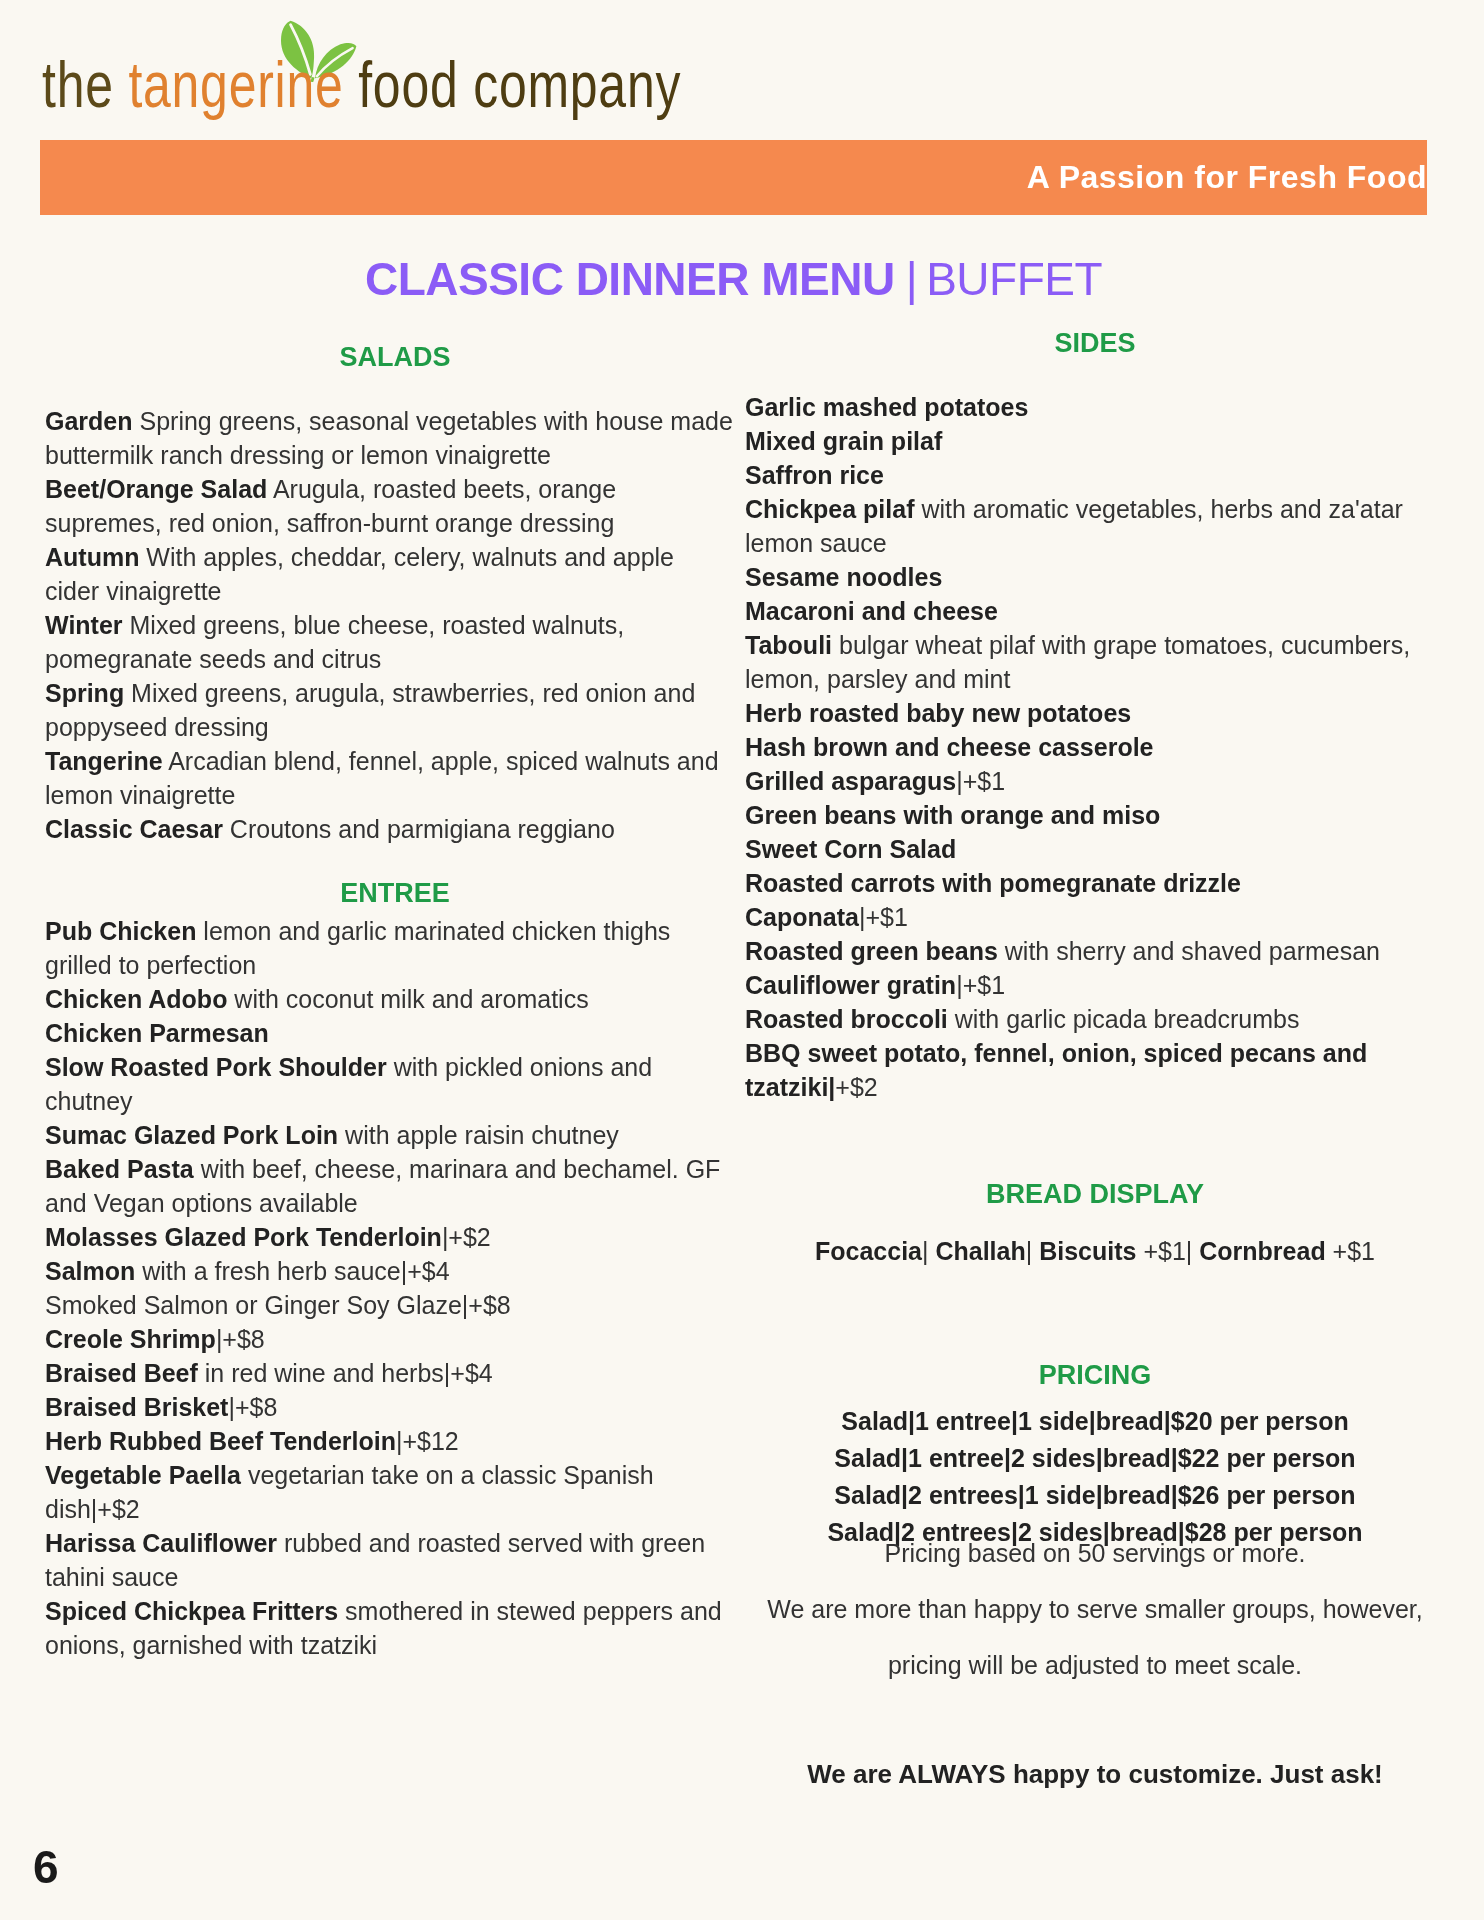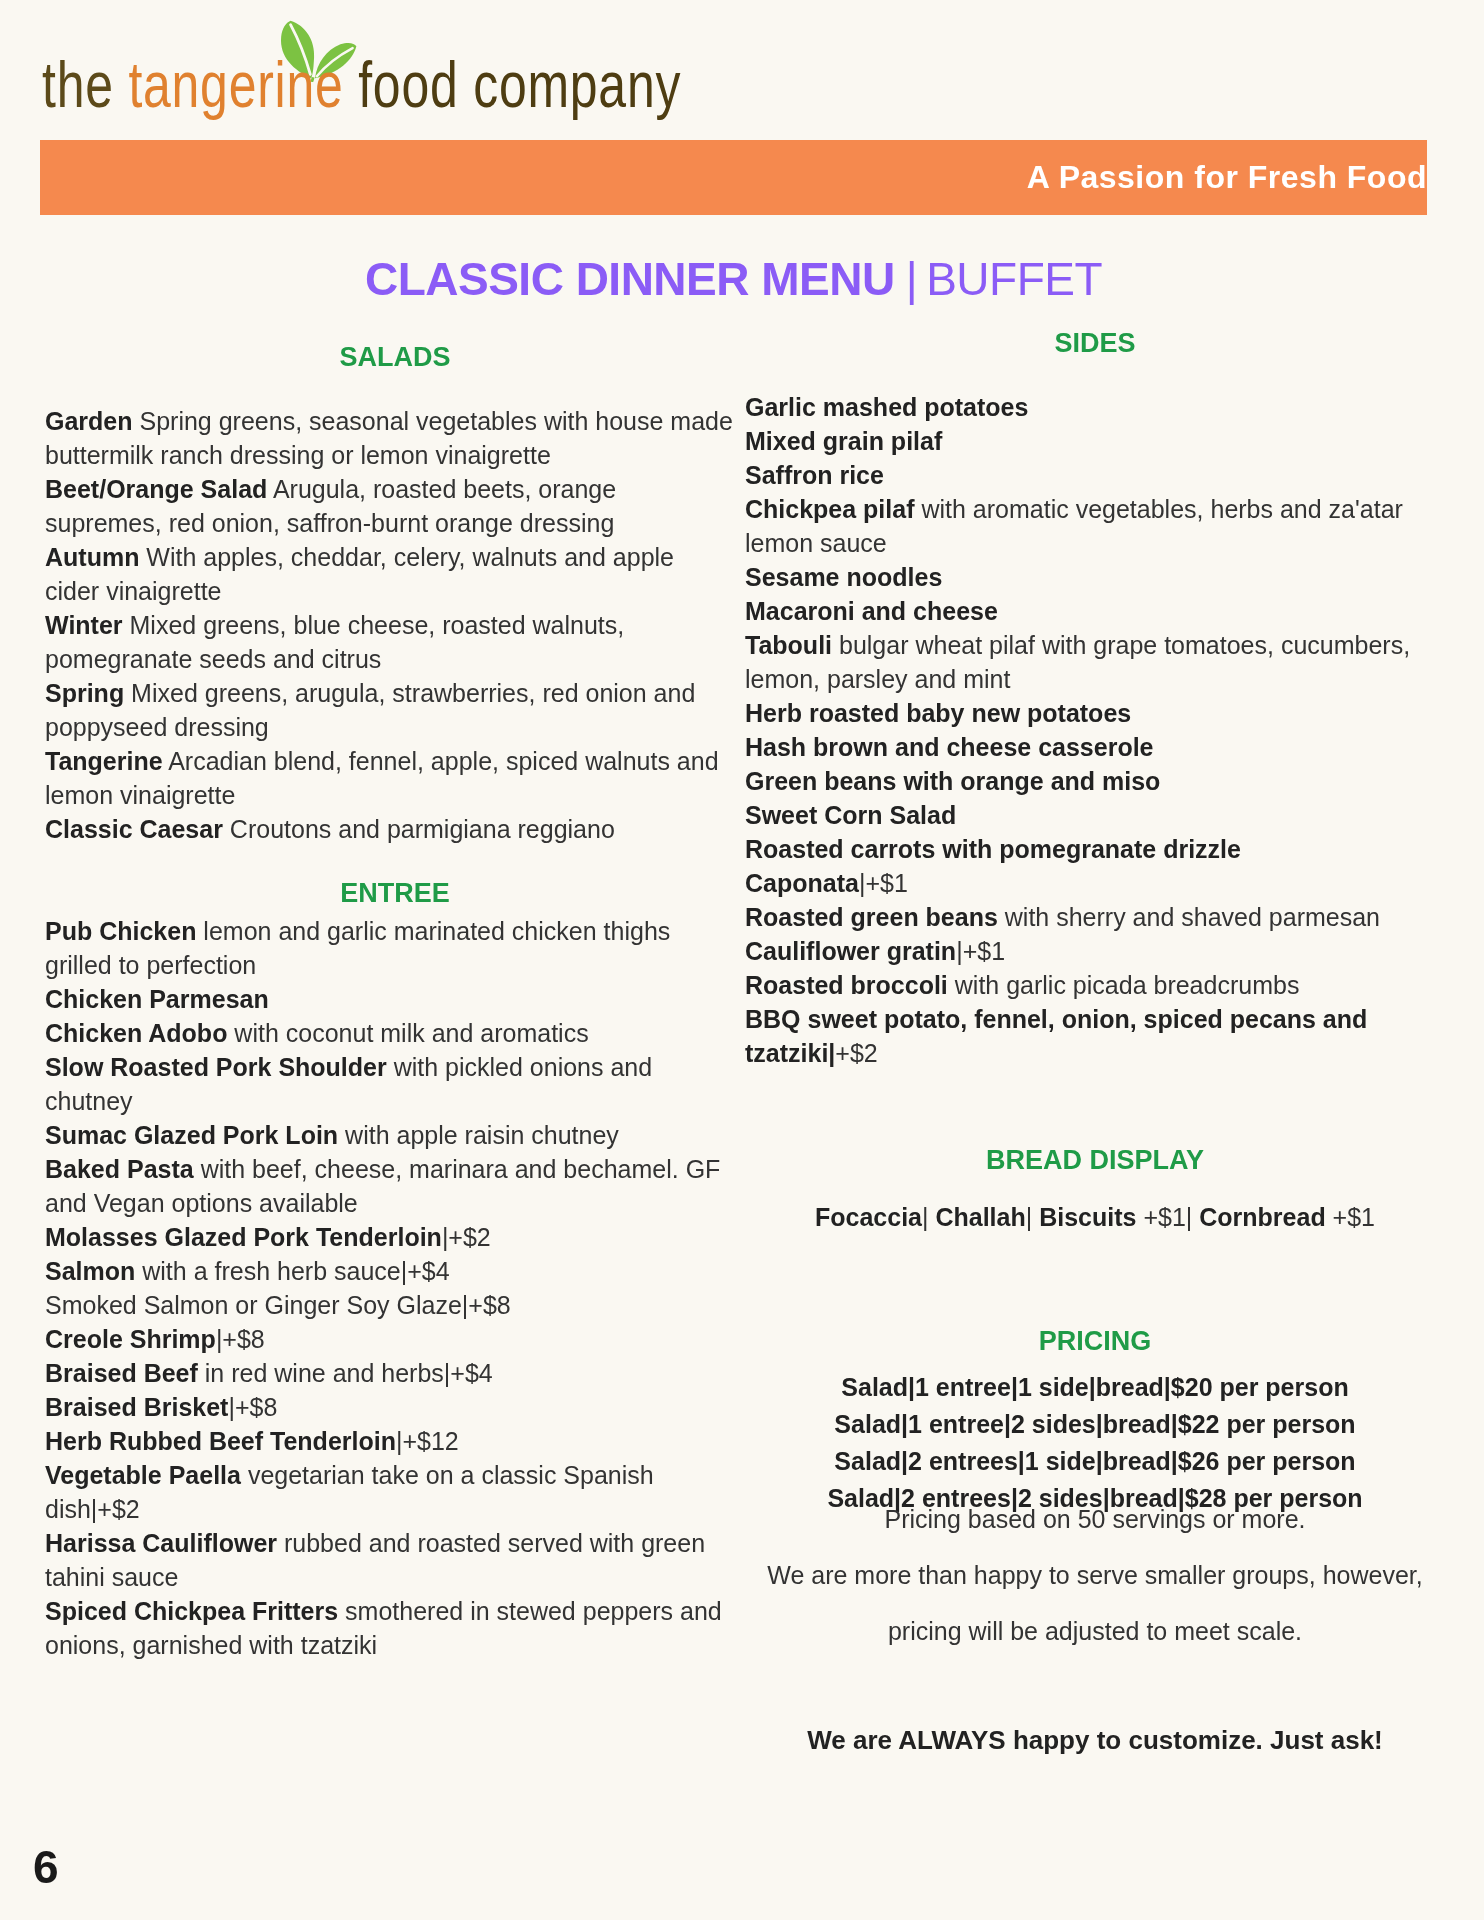--- a/index.html
+++ b/index.html
@@ -88,22 +88,22 @@
         <p class="item"><span class="b">Beet/Orange Salad</span><span> Arugula, roasted beets, orange supremes, red onion, saffron-burnt orange dressing</span></p>
         <p class="item"><span class="b">Autumn</span><span> With apples, cheddar, celery, walnuts and apple cider vinaigrette</span></p>
         <p class="item"><span class="b">Winter</span><span> Mixed greens, blue cheese, roasted walnuts, pomegranate seeds and citrus</span></p>
         <p class="item"><span class="b">Spring</span><span> Mixed greens, arugula, strawberries, red onion and poppyseed dressing</span></p>
         <p class="item"><span class="b">Tangerine</span><span> Arcadian blend, fennel, apple, spiced walnuts and lemon vinaigrette</span></p>
         <p class="item"><span class="b">Classic Caesar</span><span> Croutons and parmigiana reggiano</span></p>
       </section>
       <section class="section section-entree">
         <h2 class="sec-heading">ENTREE</h2>
         <p class="item"><span class="b">Pub Chicken</span><span> lemon and garlic marinated chicken thighs grilled to perfection</span></p>
+        <p class="item"><span class="b">Chicken Adobo</span><span> with coconut milk and aromatics</span></p>
         <p class="item"><span class="b">Chicken Parmesan</span></p>
-        <p class="item"><span class="b">Chicken Adobo</span><span> with coconut milk and aromatics</span></p>
         <p class="item"><span class="b">Slow Roasted Pork Shoulder</span><span> with pickled onions and chutney</span></p>
         <p class="item"><span class="b">Sumac Glazed Pork Loin</span><span> with apple raisin chutney</span></p>
         <p class="item"><span class="b">Baked Pasta</span><span> with beef, cheese, marinara and bechamel. GF and Vegan options available</span></p>
         <p class="item"><span class="b">Molasses Glazed Pork Tenderloin</span><span>|+$2</span></p>
         <p class="item"><span class="b">Salmon</span><span> with a fresh herb sauce|+$4</span></p>
         <p class="item"><span>Smoked Salmon or Ginger Soy Glaze|+$8</span></p>
         <p class="item"><span class="b">Creole Shrimp</span><span>|+$8</span></p>
         <p class="item"><span class="b">Braised Beef</span><span> in red wine and herbs|+$4</span></p>
         <p class="item"><span class="b">Braised Brisket</span><span>|+$8</span></p>
         <p class="item"><span class="b">Herb Rubbed Beef Tenderloin</span><span>|+$12</span></p>
@@ -117,20 +117,21 @@
         <h2 class="sec-heading">SIDES</h2>
         <p class="item"><span class="b">Garlic mashed potatoes</span></p>
         <p class="item"><span class="b">Mixed grain pilaf</span></p>
         <p class="item"><span class="b">Saffron rice</span></p>
         <p class="item"><span class="b">Chickpea pilaf</span><span> with aromatic vegetables, herbs and za'atar lemon sauce</span></p>
         <p class="item"><span class="b">Sesame noodles</span></p>
         <p class="item"><span class="b">Macaroni and cheese</span></p>
         <p class="item"><span class="b">Tabouli</span><span> bulgar wheat pilaf with grape tomatoes, cucumbers, lemon, parsley and mint</span></p>
         <p class="item"><span class="b">Herb roasted baby new potatoes</span></p>
         <p class="item"><span class="b">Hash brown and cheese casserole</span></p>
+        <p class="item"><span class="b">Grilled asparagus</span><span>|+$1</span></p>
         <p class="item"><span class="b">Green beans with orange and miso</span></p>
         <p class="item"><span class="b">Sweet Corn Salad</span></p>
         <p class="item"><span class="b">Roasted carrots with pomegranate drizzle</span></p>
         <p class="item"><span class="b">Caponata</span><span>|+$1</span></p>
         <p class="item"><span class="b">Roasted green beans</span><span> with sherry and shaved parmesan</span></p>
         <p class="item"><span class="b">Cauliflower gratin</span><span>|+$1</span></p>
         <p class="item"><span class="b">Roasted broccoli</span><span> with garlic picada breadcrumbs</span></p>
         <p class="item"><span class="b">BBQ sweet potato, fennel, onion, spiced pecans and tzatziki|</span><span>+$2</span></p>
       </section>
       <section class="section section-bread-display">

